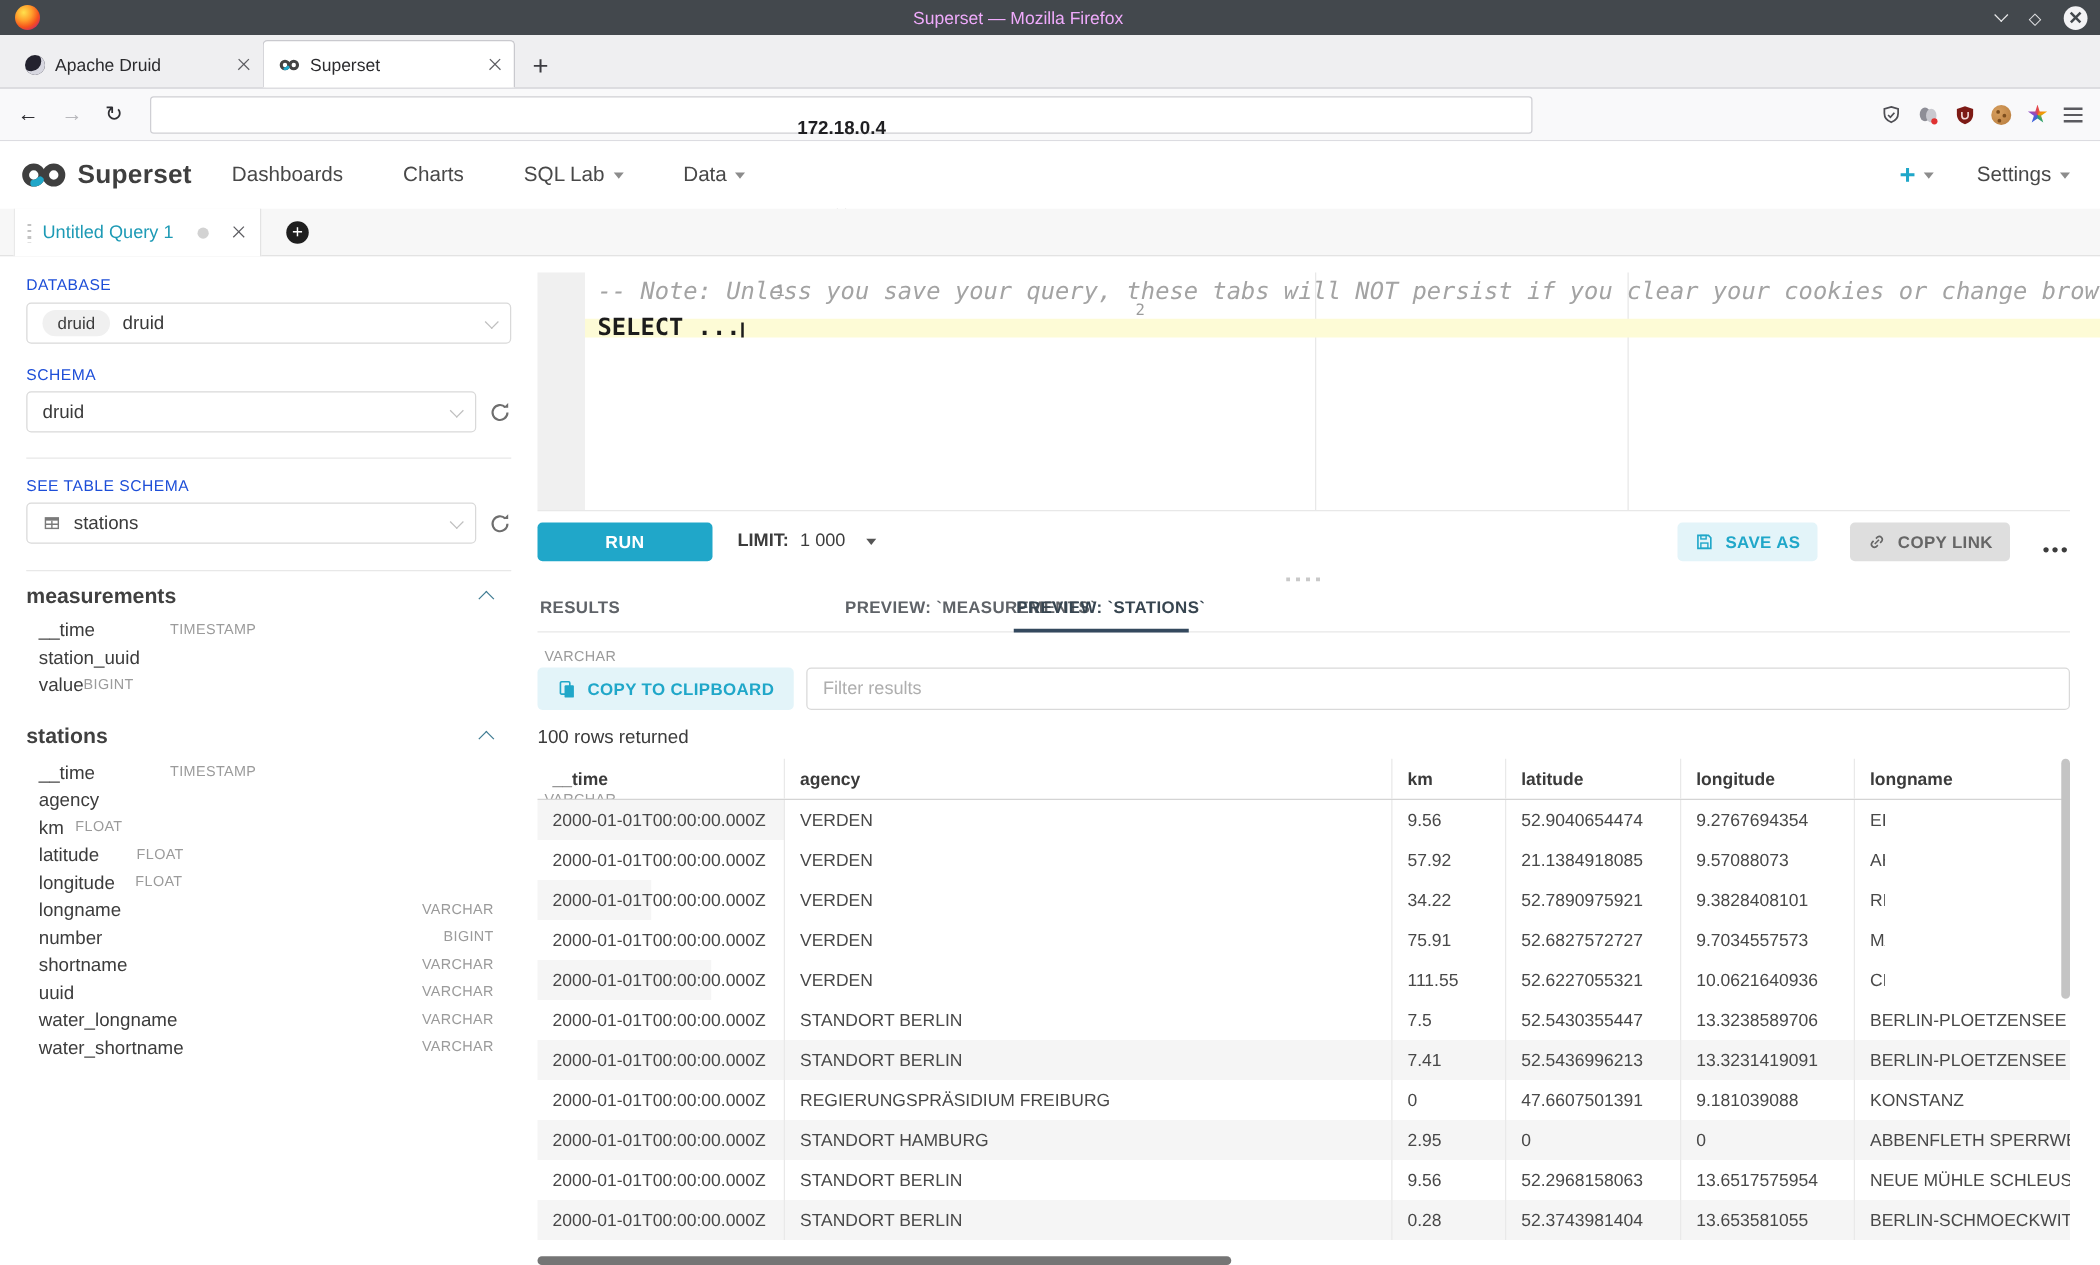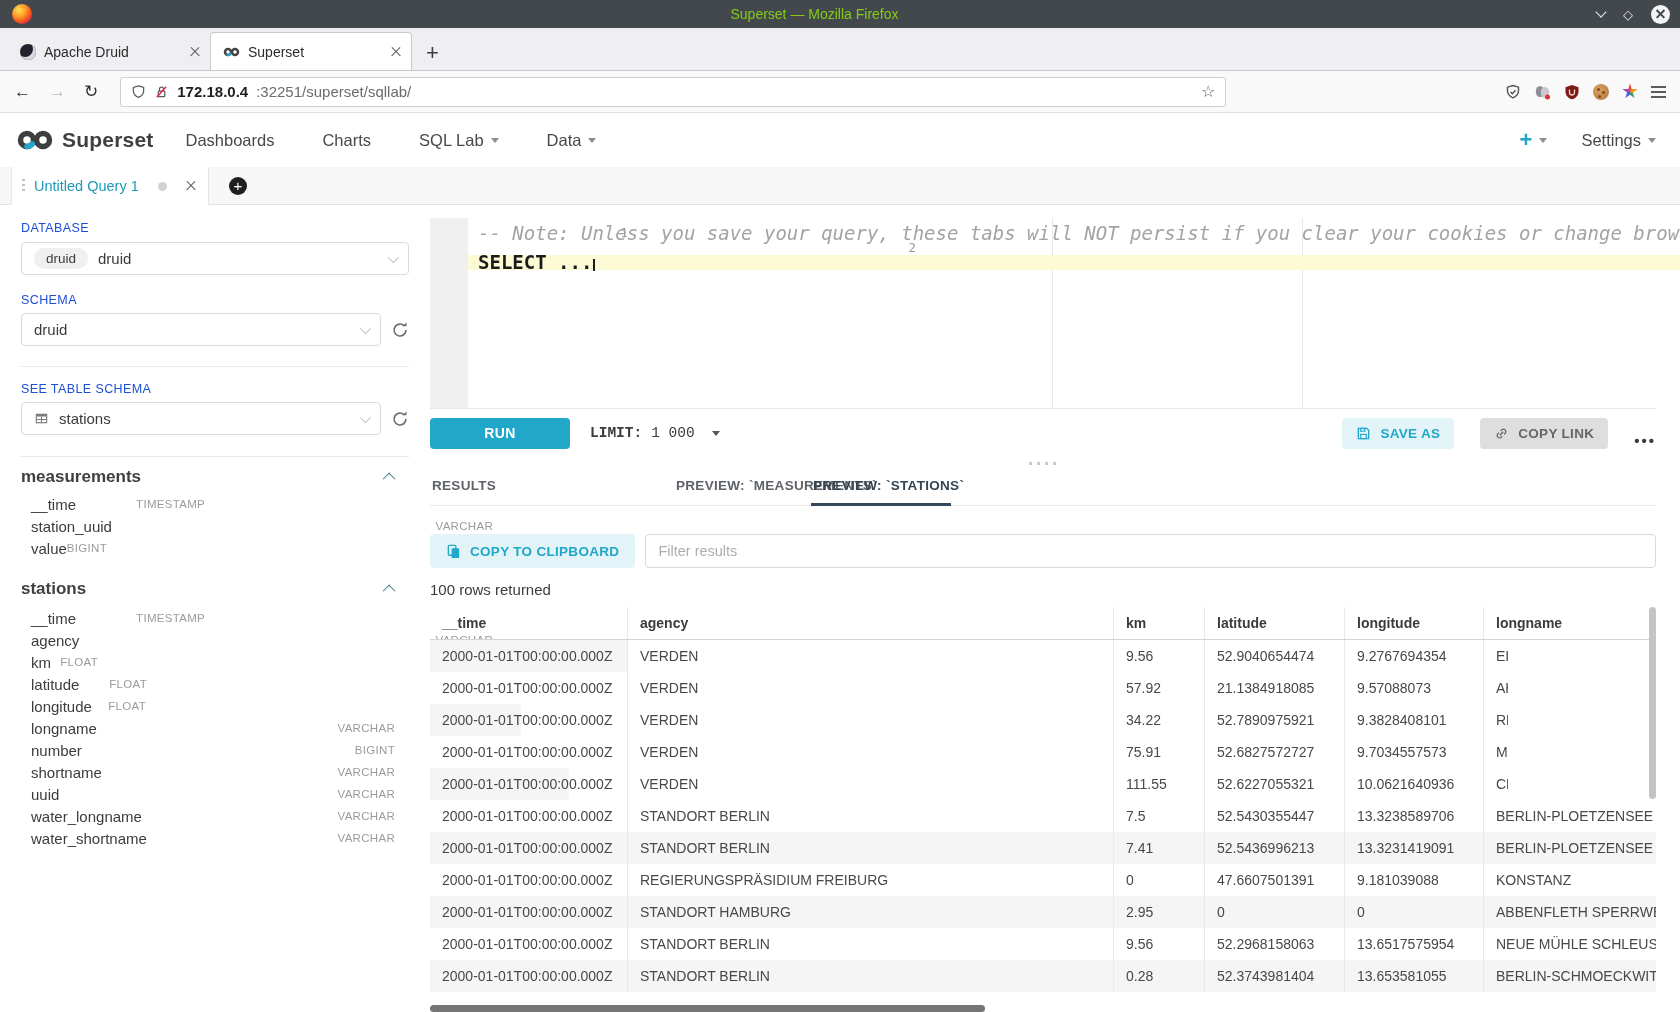--- a/index.html
+++ b/index.html
@@ -4,21 +4,21 @@
 <style>
   * { margin:0; padding:0; box-sizing:border-box; }
   html,body { width:1680px; height:1012px; overflow:hidden; background:#fff;
               font-family:"Liberation Sans", sans-serif; }
   .screen { width:1680px; height:1012px; display:flex; flex-direction:column; position:relative; background:#fff; }
 
   
   .titlebar { height:28px; background:#43484d; display:flex; align-items:center; padding:0 10px; flex:none; }
   .ff-logo { width:20px; height:20px; border-radius:50%; margin-left:2px;
              background:radial-gradient(circle at 35% 30%, #ffe14d 0%, #ff9d2b 35%, #f5511d 62%, #c9256d 85%, #8a1f7a 100%); }
-  .win-title { flex:1; text-align:center; color:#84cc16; font-size:14px; }
+  .win-title { flex:1; text-align:center; color:#f0abfc; font-size:14px; }
   .win-ctrls { display:flex; align-items:center; gap:18px; }
   .chev { display:inline-block; width:8px; height:8px; border-right:1.6px solid #b9b9b9; border-bottom:1.6px solid #b9b9b9; transform:rotate(45deg); }
   .chev.white { border-color:#e8e8ea; margin-top:-4px; }
   .diamond { color:#e8e8ea; font-size:13px; line-height:1; }
   .close-circle { width:19px; height:19px; border-radius:50%; background:#f3f3f5; position:relative; }
   .close-circle::before,.close-circle::after { content:""; position:absolute; left:4px; right:4px; top:8.6px; height:1.8px; background:#43484d; }
   .close-circle::before { transform:rotate(45deg); } .close-circle::after { transform:rotate(-45deg); }
 
   
   .tabbar { height:43px; background:#efeff1; border-bottom:1px solid #c9c9ce; display:flex; align-items:flex-end; padding:0 0 0 8px; flex:none; }
@@ -28,21 +28,21 @@
   .xicon { width:10px; height:10px; position:relative; display:inline-block; flex:none; }
   .xicon::before,.xicon::after { content:""; position:absolute; left:-1px; right:-1px; top:4.2px; height:1.4px; background:#5c5c61; }
   .xicon::before { transform:rotate(45deg); } .xicon::after { transform:rotate(-45deg); }
   .druid-fav { width:16px; height:16px; border-radius:50%; background:#23222e; box-shadow:inset -3px -3px 0 0 #d7d7e0; flex:none; }
   .newtab-plus { font-size:22px; color:#3c3c41; margin:0 0 6px 14px; line-height:1; font-weight:400; }
 
   
   .urlbar { height:42px; background:#f9f9fa; border-bottom:1px solid #dcdce1; display:flex; align-items:center; padding:0 14px; gap:18px; flex:none; }
   .navarrow { font-size:17px; color:#2f2f33; }
   .navarrow.disabled { color:#b8b8bc; }
-  .url-field { width:1106px; height:30px; background:#fff; border:1px solid #cfcfd4; border-radius:3px; display:flex; align-items:center; gap:8px; padding:0 10px; margin-left:4px; }
+  .url-field { width:1106px; height:30px; background:#fff; border:1px solid #cfcfd4; border-radius:3px; display:flex; align-items:center; gap:8px; padding:0 10px; margin-left:4px;flex-direction:column; }
   .url-host { font-size:15px; color:#1f1f22; font-weight:600; }
   .url-rest { font-size:15px; color:#6b6b70; }
   .url-spacer { flex:1; }
   .star { font-size:16px; color:#5f5f63; }
   .ext-icons { display:flex; align-items:center; gap:13px; margin-left:auto; }
   .ico-svg { display:block; }
   .cookie { width:16px; height:16px; border-radius:50%; background:radial-gradient(circle at 35% 35%, #d8a05f, #b5793a); position:relative; }
   .cookie::before { content:""; position:absolute; width:3px; height:3px; border-radius:50%; background:#7d4e1e; left:4px; top:4px; box-shadow:5px 3px 0 #7d4e1e, 1px 7px 0 #7d4e1e; }
   .colorstar { width:16px; height:16px; background:conic-gradient(#e5484d,#f59f00,#30a46c,#3e63dd,#8e4ec6,#e5484d);
                clip-path:polygon(50% 0,61% 35%,98% 35%,68% 57%,79% 91%,50% 70%,21% 91%,32% 57%,2% 35%,39% 35%); }
@@ -96,21 +96,21 @@
   .codearea { flex:1; position:relative; padding-top:8px; font-family:"DejaVu Sans Mono", monospace; font-size:19px; }
   .ruler { position:absolute; top:0; bottom:0; width:0; border-left:1px solid #e8e8e8; }
   .ruler.r1 { left:584px; } .ruler.r2 { left:834px; }
   .ed-line { height:14.5px; line-height:14.5px; padding-left:10px; white-space:pre; position:relative; z-index:1; }
   .ed-comment { color:#a3a3a3; font-style:italic; }
   .ed-active { background:#fdfbd6; font-weight:bold; color:#1c1c1c; }
   .cursor { display:inline-block; width:2px; height:12px; background:#1c1c1c; vertical-align:-2px; margin-left:1px; }
 
   .ed-toolbar { height:49px; border-top:1px solid #e8e8e8; display:flex; align-items:center; flex:none; }
   .run-btn { width:140px; height:31px; background:#20a7c9; color:#fff; border:none; border-radius:4px; font-size:14px; font-weight:bold; letter-spacing:.4px; font-family:inherit; }
-  .limit { display:flex; align-items:center; margin-left:20px; gap:9px; font-size:14.5px; color:#3c3c3c;font-family:Liberation Mono, monospace; }
+  .limit { display:flex; align-items:center; margin-left:20px; gap:9px; font-size:14.5px; color:#3c3c3c; }
   .limit-label { font-weight:bold; }
   .limit .caret { margin-left:8px; border-top-color:#555; }
   .tb-right { margin-left:auto; display:flex; align-items:flex-end; gap:26px; }
   .chip-btn { height:31px; border:none; border-radius:4px; display:flex; align-items:center; gap:9px; padding:0 14px; font-size:13.5px; font-weight:bold; letter-spacing:.3px; font-family:inherit; }
   .saveas { background:#e3f4f9; color:#20a7c9; }
   .copylink { background:#dedede; color:#666; }
   .more-dots { font-size:15px; color:#3c3c3c; letter-spacing:2px; font-weight:bold; }
 
   .splitter { height:12px; display:flex; align-items:center; justify-content:center; flex:none; }
   .split-dots { width:28px; height:3px; background:repeating-linear-gradient(90deg, #c9c9c9 0 3px, transparent 3px 8px); }

